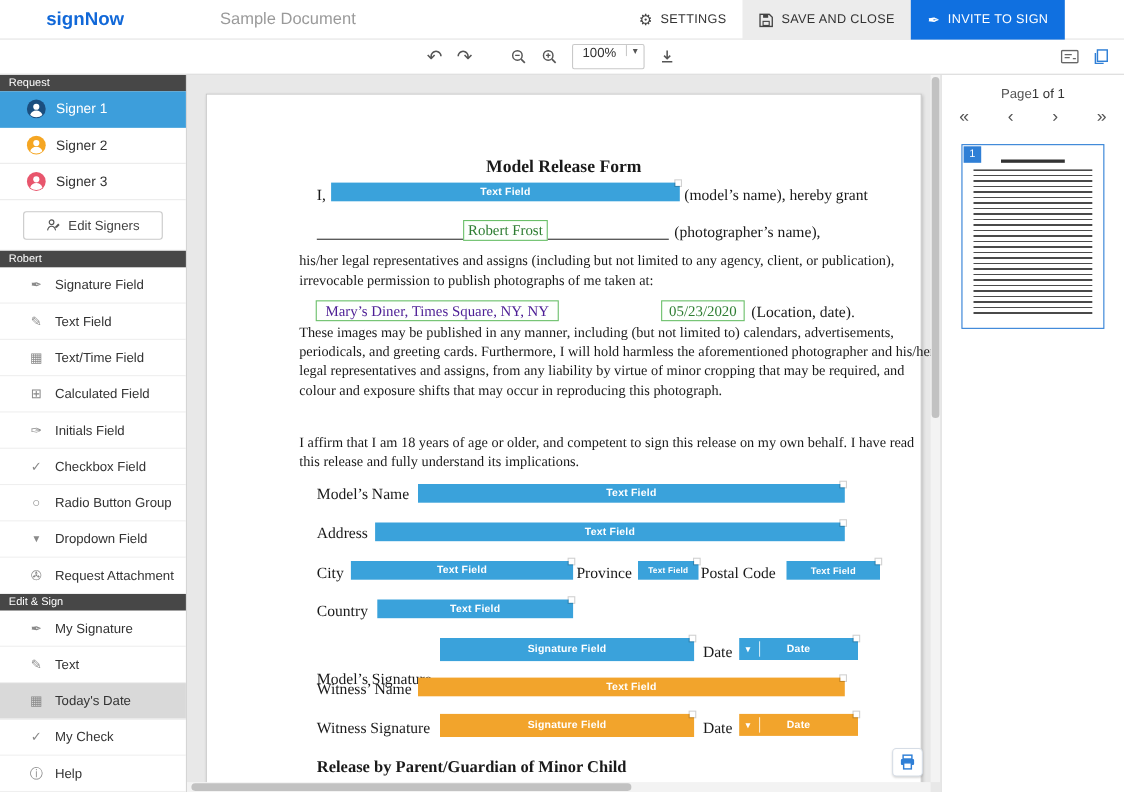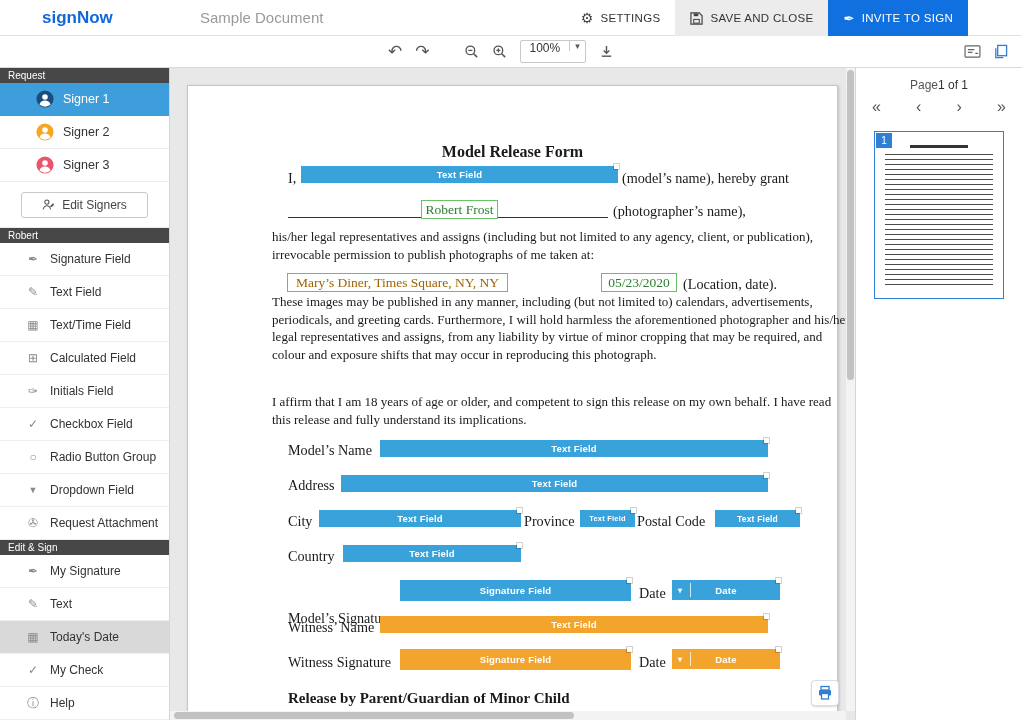--- a/index.html
+++ b/index.html
@@ -23,21 +23,21 @@
   .tb-center{position:absolute;left:388px;top:0;height:31px;display:flex;align-items:center;gap:13px}
   .tbtn{color:#555;font-size:17px;line-height:1;cursor:pointer;display:flex;align-items:center;background:none;border:none;padding:0}
   .zoom-box{display:flex;align-items:flex-start;border:1px solid #c9c9c9;border-radius:2px;height:23px;cursor:pointer;background:#fff}
   .zoom-val{padding:0 9px;font-size:12px;color:#333;display:flex;align-items:center}
   .zoom-caret{border-left:1px solid #c9c9c9;padding:0 5px;font-size:9px;color:#555;display:flex;align-items:center}
   .tb-right{position:absolute;right:14px;top:0;height:31px;display:flex;align-items:center;gap:12px}
 
   
   .sidebar{position:absolute;top:68px;left:0;width:170px;bottom:0;background:#fff;border-right:1px solid #d5d5d5;z-index:20}
   .sec-h{height:15px;background:#474747;color:#fff;font-size:10px;line-height:15px;padding-left:8px}
-  .srow{height:33px;display:flex;align-items:center;gap:9px;padding-left:36px;border-bottom:1px solid #ececec;font-size:12.5px;color:#333;cursor:pointer}
+  .srow{height:33px;display:flex;align-items:center;gap:9px;padding-left:24px;border-bottom:1px solid #ececec;font-size:12.5px;color:#333;cursor:pointer}
   .srow.active{background:#3d9edb;color:#fff;border-bottom-color:#3d9edb}
   .edit-signers-wrap{height:46px;display:flex;align-items:center;justify-content:center;border-bottom:1px solid #ececec}
   .edit-signers{display:flex;align-items:center;gap:7px;border:1px solid #c9c9c9;border-radius:3px;height:26px;padding:0 20px;font-size:12px;color:#444;cursor:pointer;background:#fff}
   .tool{height:33px;display:flex;align-items:center;gap:10px;padding-left:26px;border-bottom:1px solid #efefef;font-size:12px;color:#333;cursor:pointer}
   .tool .ticon{width:14px;color:#8a8a8a;font-size:12px;text-align:center;line-height:1}
   .tool.active{background:#d9d9d9}
 
   
   .doc-area{position:absolute;top:68px;left:170px;width:685px;bottom:0;background:#e8e8e8;overflow:hidden;z-index:10}
   .page{position:absolute;left:17px;top:17px;width:651px;height:830px;background:#fff;border:1px solid #c6c6c6;box-shadow:1px 1px 3px rgba(0,0,0,.18)}
@@ -45,21 +45,21 @@
   .doc-h1{position:absolute;top:57px;left:0;width:100%;text-align:center;font-weight:bold;font-size:16px}
   .dtext{position:absolute;font-size:14.2px;white-space:nowrap}
   .para{position:absolute;font-size:13px;line-height:17.5px;width:578px;left:84px}
   .uline{position:absolute;border-bottom:1px solid #333}
   .field{position:absolute;display:flex;align-items:center;justify-content:center;color:#fff;font-weight:bold;font-size:9.5px;letter-spacing:.2px;cursor:pointer}
   .blue{background:#3aa2db}
   .orange{background:#f2a42c}
   .handle{position:absolute;top:-2px;right:-1px;width:5px;height:5px;background:#fff;box-shadow:0 0 0 1px rgba(0,0,0,.18)}
   .dcaret{position:absolute;left:6px;top:50%;transform:translateY(-50%);font-size:8px;color:#fff}
   .ddiv{position:absolute;left:18px;top:3px;bottom:3px;width:1px;background:rgba(255,255,255,.75)}
-  .filled{position:absolute;border:1px solid #6abf69;background:#fdfffd;display:flex;align-items:center;justify-content:center;font-family:"Liberation Serif",serif;font-size:13.5px;color:#a16207;cursor:pointer}
+  .filled{position:absolute;border:1px solid #6abf69;background:#fdfffd;display:flex;align-items:center;justify-content:center;font-family:"Liberation Serif",serif;font-size:13.5px;color:#4c1d95;cursor:pointer}
   .filled.green{color:#2e7d32}
   .vscroll{position:absolute;top:0;right:0;width:9px;bottom:9px;background:#f3f3f3;cursor:pointer}
   .vthumb{position:absolute;top:2px;left:1px;width:7px;height:310px;background:#c2c2c2;border-radius:4px;cursor:grab}
   .hscroll{position:absolute;left:0;right:9px;bottom:0;height:9px;background:#f3f3f3;cursor:pointer}
   .hthumb{position:absolute;left:4px;top:1px;height:7px;width:400px;background:#c2c2c2;border-radius:4px;cursor:grab}
   .print-btn{position:absolute;right:16px;bottom:14px;width:28px;height:26px;background:#fff;border:1px solid #d6dde6;border-radius:4px;display:flex;align-items:center;justify-content:center;box-shadow:0 1px 2px rgba(0,0,0,.15);cursor:pointer}
 
   
   .pages-panel{position:absolute;top:68px;right:0;width:167px;bottom:0;background:#fff;border-left:1px solid #d5d5d5;z-index:20}
   .pp-row1{display:flex;justify-content:center;padding:10px 12px 4px;font-size:12px;color:#555}

